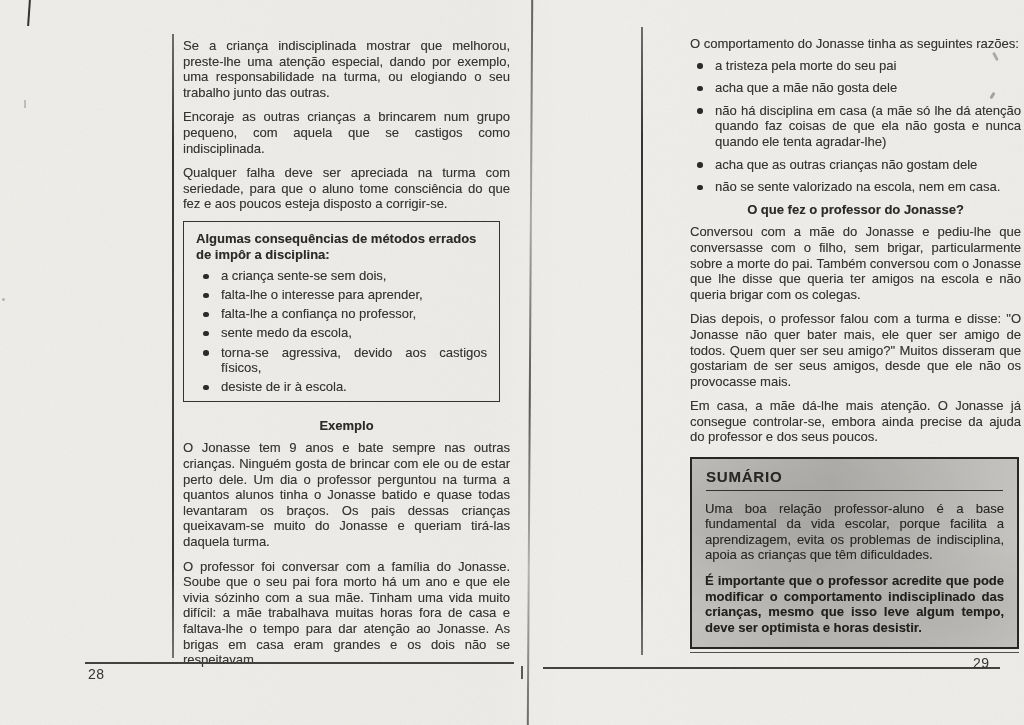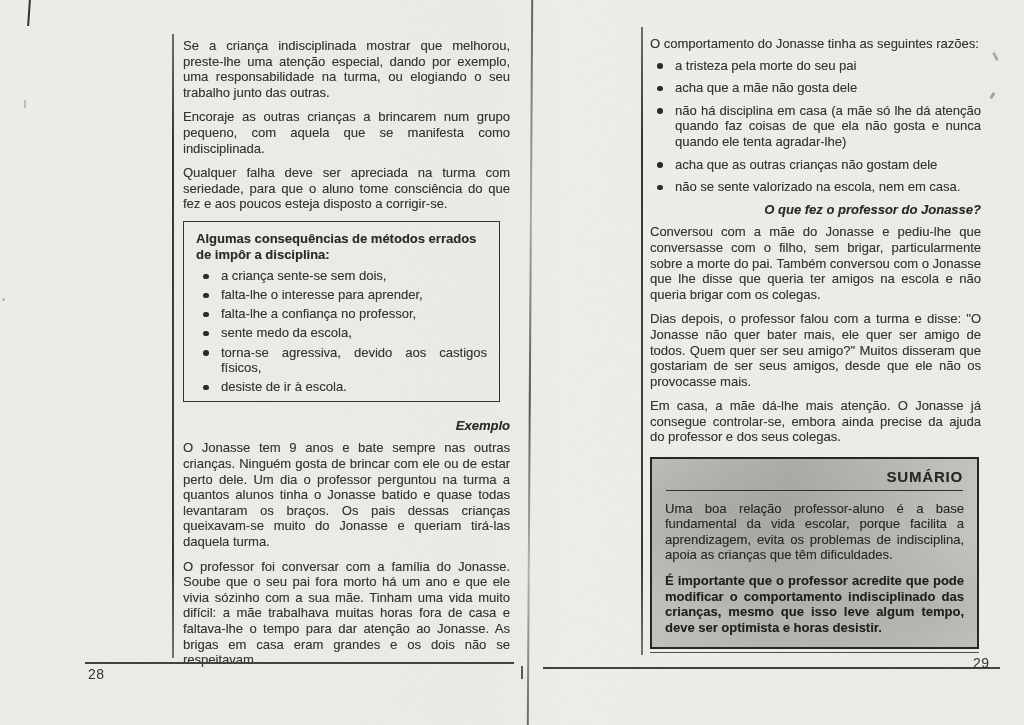--- a/index.html
+++ b/index.html
@@ -4,42 +4,42 @@
 <style>
   html,body{margin:0;padding:0;background:#e8e7e3;}
   #canvas{
     position:relative;width:1024px;height:725px;overflow:hidden;
     background:linear-gradient(90deg,#f2f1ed 0%,#f0efeb 48%,#f3f2ee 55%,#f1f0ec 100%);
     font-family:"Liberation Sans",sans-serif;color:#2e2d2b;
   }
   .col{position:absolute;font-size:13px;line-height:15.6px;text-align:justify;
        text-shadow:0.2px 0 0 rgba(20,20,20,.35);}
   .col p{margin:0 0 9px 0;}
-  .heading{font-weight:bold;margin:12px 0 7px 0;text-align:right;color:#232220;font-style:italic;}
+  .heading{font-weight:bold;margin:12px 0 7px 0;text-align:center;color:#232220;}
   
   ul.bullets{list-style:none;margin:2px 0 6px 0;padding:0;}
   ul.bullets li{position:relative;padding-left:25px;margin:0 0 4px 0;}
   ul.bullets li::before{content:"";position:absolute;left:7px;top:5.5px;width:5.5px;height:5.5px;
     border-radius:50%;background:#222;}
   #right-col ul.bullets li{margin-bottom:7px;}
   
   .callout-box{border:1.5px solid #2b2b2b;padding:9px 12px 0 12px;margin:4px 10px 16px 0;}
   .callout-box .box-title{font-weight:bold;margin:0 0 6px 0;text-align:left;color:#232220;}
   .callout-box ul.bullets li{margin-bottom:3.5px;}
   
   .summary-box{position:relative;margin:12px 2px 0 0;border:2px solid #1e1d1c;
     padding:10px 13px 12px 13px;
     background:
       radial-gradient(130% 95% at 18% 28%, rgba(0,0,0,0.10), rgba(0,0,0,0) 60%),
       radial-gradient(80% 60% at 85% 80%, rgba(0,0,0,0.07), rgba(0,0,0,0) 65%),
       linear-gradient(100deg,#c9c7c3 0%,#b6b4b0 40%,#c0beba 75%,#cac8c4 100%);
     color:#1f1e1c;}
   .summary-box::after{content:"";position:absolute;left:-2px;right:-2px;bottom:-6px;height:1.5px;
     background:#4a4947;}
-  .summary-title{font-size:15px;font-weight:bold;letter-spacing:.8px;text-align:right;
+  .summary-title{font-size:15px;font-weight:bold;letter-spacing:.8px;text-align:left;
     padding-bottom:5px;margin:0 1px 10px 1px;border-bottom:1.5px solid #2a2928;}
   .summary-box p{margin:0 0 10px 0;}
   .summary-box p.bold{font-weight:bold;margin-bottom:0;color:#171615;}
   
   .vrule{position:absolute;width:2px;background:linear-gradient(#6a6a6a,#2c2c2c 18%,#3a3a3a 55%,#2f2f2f 85%,#707070);}
   .hrule{position:absolute;height:1.5px;background:#3c3b39;}
   .page-number{position:absolute;font-size:14px;color:#2c2b29;letter-spacing:.5px;}
   
   .artifact{position:absolute;background:#2a2a2a;}
   #gutter-line{position:absolute;left:529px;top:-4px;width:1.6px;height:736px;
@@ -58,21 +58,21 @@
   <div class="artifact" style="left:994px;top:52px;width:3px;height:9px;opacity:.35;transform:rotate(-28deg);border-radius:2px;"></div>
   <div class="artifact" style="left:991px;top:92px;width:3px;height:7px;opacity:.4;transform:rotate(32deg);border-radius:2px;"></div>
   <div class="artifact" style="left:521px;top:666px;width:2px;height:13px;opacity:.8;"></div>
 
   <div id="gutter-line"></div>
 
   <div class="vrule" style="left:172px;top:34px;height:624px;"></div>
 
   <div class="col" id="left-col" style="left:183px;top:38px;width:327px;">
     <p>Se a criança indisciplinada mostrar que melhorou, preste-lhe uma atenção especial, dando por exemplo, uma responsabilidade na turma, ou elogiando o seu trabalho junto das outras.</p>
-    <p>Encoraje as outras crianças a brincarem num grupo pequeno, com aquela que se manifesta como indisciplinada.</p>
+    <p>Encoraje as outras crianças a brincarem num grupo pequeno, com aquela que se castigos como indisciplinada.</p>
     <p>Qualquer falha deve ser apreciada na turma com seriedade, para que o aluno tome consciência do que fez e aos poucos esteja disposto a corrigir-se.</p>
 
     <div class="callout-box">
       <div class="box-title">Algumas consequências de métodos errados de impôr a disciplina:</div>
       <ul class="bullets">
         <li>a criança sente-se sem dois,</li>
         <li>falta-lhe o interesse para aprender,</li>
         <li>falta-lhe a confiança no professor,</li>
         <li>sente medo da escola,</li>
         <li>torna-se agressiva, devido aos castigos físicos,</li>
@@ -83,34 +83,34 @@
     <div class="heading">Exemplo</div>
     <p>O Jonasse tem 9 anos e bate sempre nas outras crianças. Ninguém gosta de brincar com ele ou de estar perto dele. Um dia o professor perguntou na turma a quantos alunos tinha o Jonasse batido e quase todas levantaram os braços. Os pais dessas crianças queixavam-se muito do Jonasse e queriam tirá-las daquela turma.</p>
     <p>O professor foi conversar com a família do Jonasse. Soube que o seu pai fora morto há um ano e que ele vivia sózinho com a sua mãe. Tinham uma vida muito difícil: a mãe trabalhava muitas horas fora de casa e faltava-lhe o tempo para dar atenção ao Jonasse. As brigas em casa eram grandes e os dois não se respeitavam.</p>
   </div>
 
   <div class="hrule" style="left:85px;top:662px;width:429px;"></div>
   <div class="page-number" style="left:88px;top:666px;">28</div>
 
   <div class="vrule" style="left:641px;top:27px;height:628px;"></div>
 
-  <div class="col" id="right-col" style="left:650px;top:36px;width:331px;">
+  <div class="col" id="right-col" style="left:690px;top:36px;width:331px;">
     <p style="margin-bottom:6px;">O comportamento do Jonasse tinha as seguintes razões:</p>
     <ul class="bullets">
       <li>a tristeza pela morte do seu pai</li>
       <li>acha que a mãe não gosta dele</li>
       <li>não há disciplina em casa (a mãe só lhe dá atenção quando faz coisas de que ela não gosta e nunca quando ele tenta agradar-lhe)</li>
       <li>acha que as outras crianças não gostam dele</li>
       <li>não se sente valorizado na escola, nem em casa.</li>
     </ul>
 
     <div class="heading" style="margin-top:4px;">O que fez o professor do Jonasse?</div>
     <p>Conversou com a mãe do Jonasse e pediu-lhe que conversasse com o filho, sem brigar, particularmente sobre a morte do pai. Também conversou com o Jonasse que lhe disse que queria ter amigos na escola e não queria brigar com os colegas.</p>
     <p>Dias depois, o professor falou com a turma e disse: "O Jonasse não quer bater mais, ele quer ser amigo de todos. Quem quer ser seu amigo?" Muitos disseram que gostariam de ser seus amigos, desde que ele não os provocasse mais.</p>
-    <p>Em casa, a mãe dá-lhe mais atenção. O Jonasse já consegue controlar-se, embora ainda precise da ajuda do professor e dos seus colegas.</p>
+    <p>Em casa, a mãe dá-lhe mais atenção. O Jonasse já consegue controlar-se, embora ainda precise da ajuda do professor e dos seus poucos.</p>
 
     <div class="summary-box">
       <div class="summary-title">SUMÁRIO</div>
       <p>Uma boa relação professor-aluno é a base fundamental da vida escolar, porque facilita a aprendizagem, evita os problemas de indisciplina, apoia as crianças que têm dificuldades.</p>
       <p class="bold">É importante que o professor acredite que pode modificar o comportamento indisciplinado das crianças, mesmo que isso leve algum tempo, deve ser optimista e horas desistir.</p>
     </div>
   </div>
 
   <div class="hrule" style="left:543px;top:667px;width:457px;"></div>
   <div class="page-number" style="left:973px;top:655px;">29</div>

